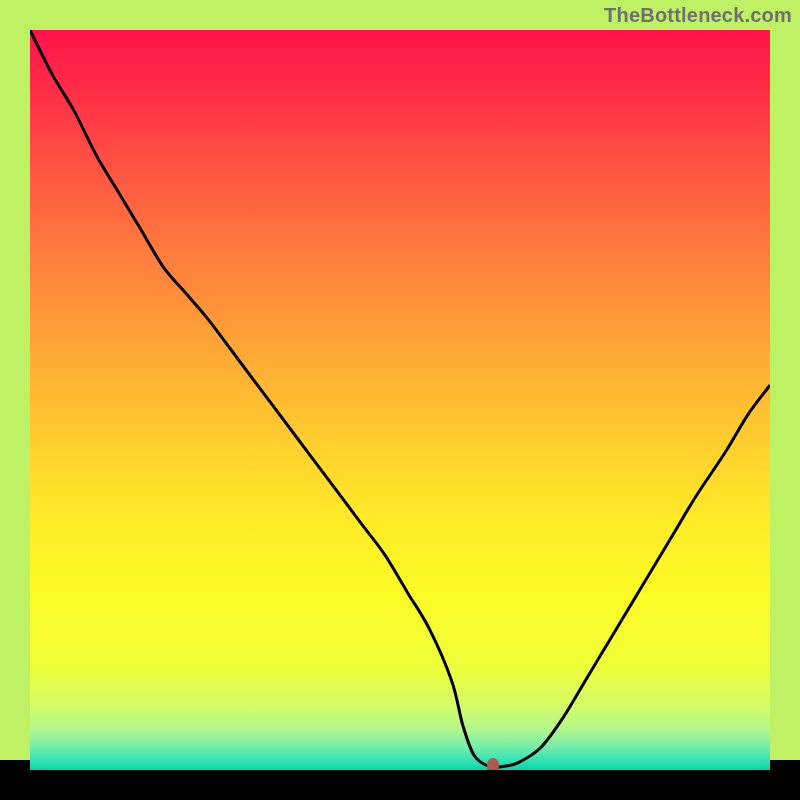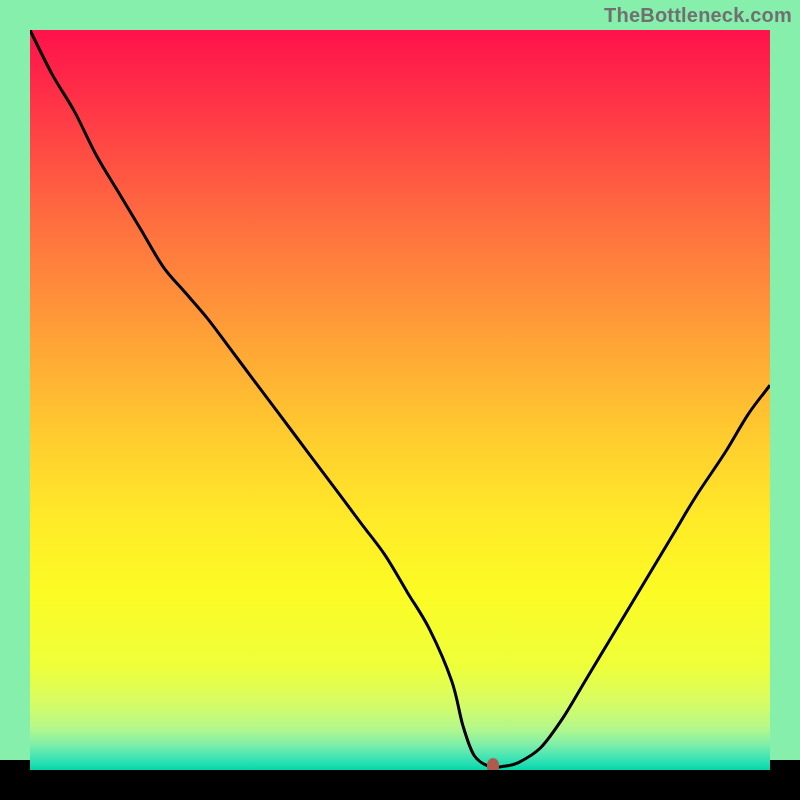--- a/index.html
+++ b/index.html
@@ -8,21 +8,21 @@
     width: 800px;
     height: 800px;
     background: #000;
     overflow: hidden;
     font-family: Arial, Helvetica, sans-serif;
   }
   .outer {
     position: relative;
     width: 800px;
     height: 760px;
-    background: #86efac;
+    background: #bef264;
   }
   .watermark {
     position: absolute;
     top: 4px;
     right: 8px;
     color: #707070;
     font-size: 20px;
     font-weight: bold;
     letter-spacing: 0.2px;
     z-index: 50;

